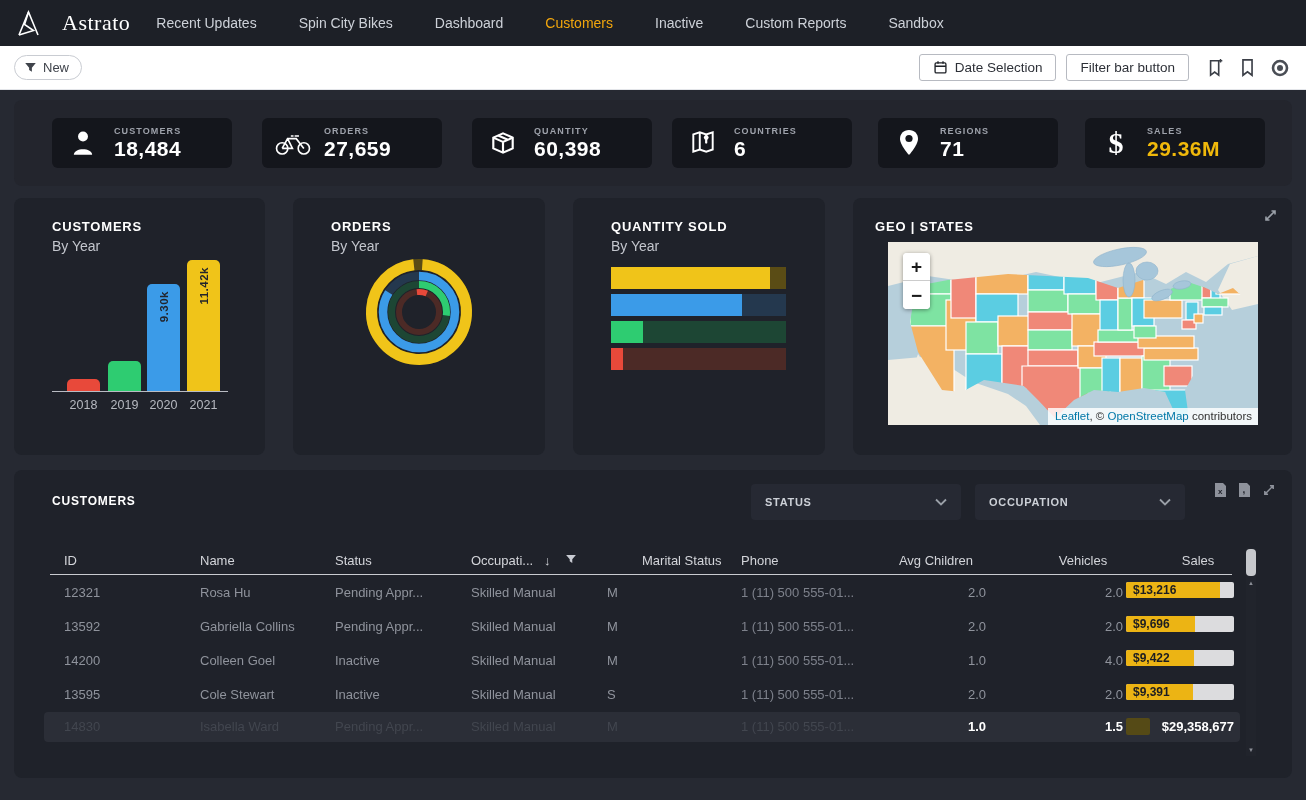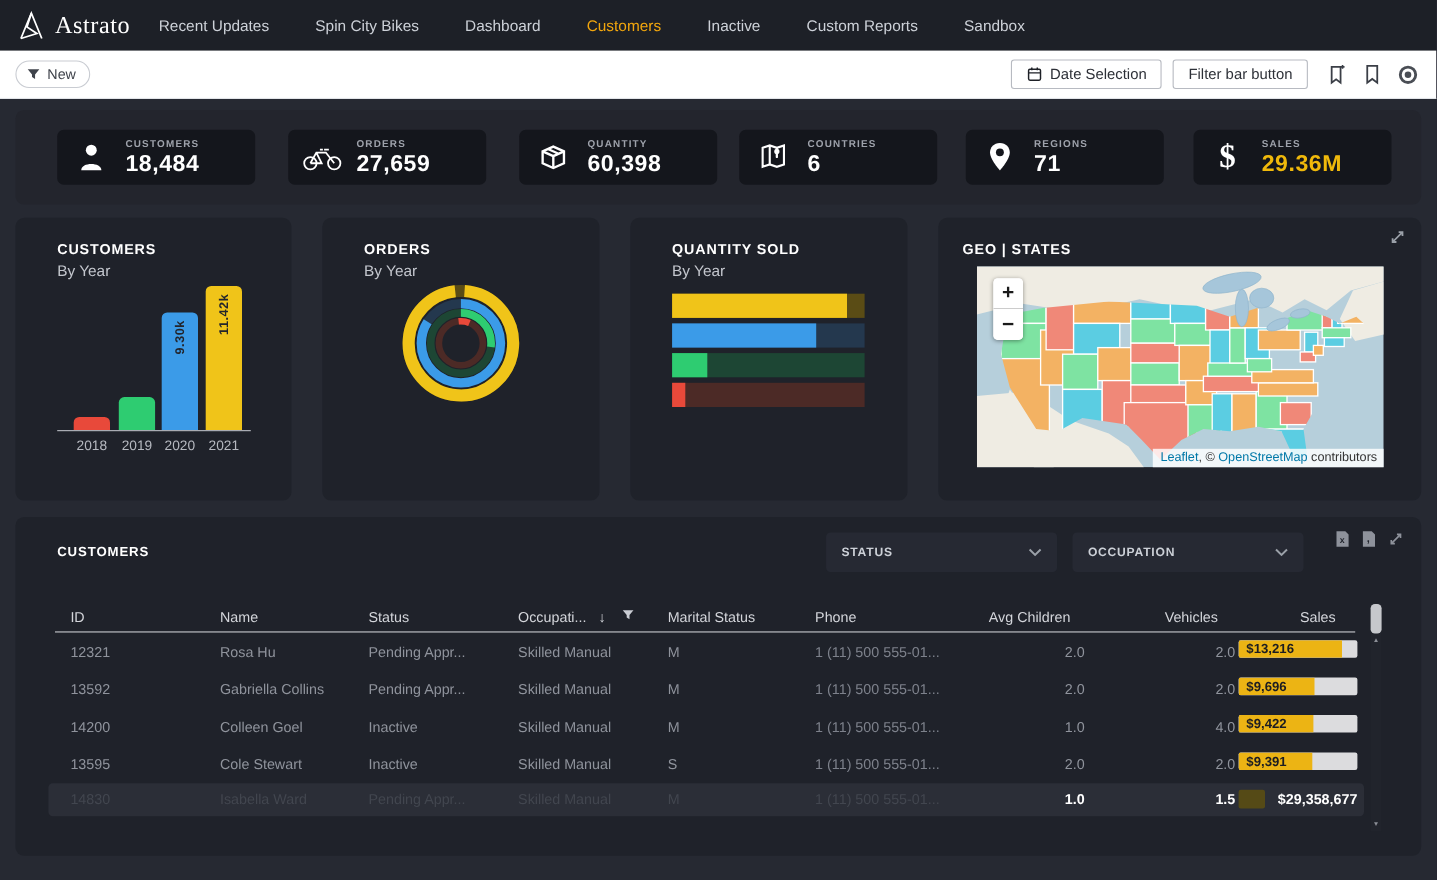--- a/index.html
+++ b/index.html
@@ -2,21 +2,21 @@
 <html><head>
 <meta charset="utf-8">
 <style>
   html,body{margin:0;padding:0;background:#262932;}
   .page{position:relative;width:1306px;height:800px;overflow:hidden;background:#262932;
         font-family:"Liberation Sans",sans-serif;-webkit-font-smoothing:antialiased;}
 
   
   .topnav{position:absolute;left:0;top:0;width:100%;height:46px;background:#1d2027;
           display:flex;align-items:center;}
-  .brand{display:flex;align-items:center;gap:9px;margin-left:16px;margin-right:26px;}
+  .brand{display:flex;align-items:center;gap:21px;margin-left:16px;margin-right:26px;}
   .brand-name{color:#fff;font-family:"Liberation Serif",serif;font-size:22px;letter-spacing:.5px;}
   .nav-items{display:flex;align-items:center;gap:42px;}
   .nav-item{color:#cdd1d8;font-size:14px;cursor:pointer;white-space:nowrap;}
 
   
   .toolbar{position:absolute;left:0;top:46px;width:100%;height:43px;background:#ffffff;
            border-bottom:1px solid #e3e5e9;display:flex;align-items:center;}
   .pill{display:flex;align-items:center;gap:6px;margin-left:14px;height:25px;padding:0 12px 0 9px;
         border:1px solid #c9ccd2;border-radius:14px;color:#3f434b;font-size:13px;background:#fff;}
   .tb-right{margin-left:auto;display:flex;align-items:center;gap:10px;margin-right:16px;}
@@ -451,21 +451,21 @@
     <div class="th" style="left:50px">ID</div>
     <div class="th" style="left:186px">Name</div>
     <div class="th" style="left:321px">Status</div>
     <div class="th" style="left:457px">Occupati...</div>
     <span class="th" style="left:530px">↓</span>
     <span class="th" style="left:551px">
       <svg width="12" height="12" viewBox="0 0 16 16" fill="#c9ccd3">
           <path d="M1.5 2.5h13L9.7 8.2v5l-3.4-2.1v-2.9z"></path>
         </svg>
     </span>
-    <div class="th" style="left:593px">Marital Status</div>
+    <div class="th" style="left:628px">Marital Status</div>
     <div class="th" style="left:727px">Phone</div>
     <div class="th th-right" style="left:872px;width:100px">Avg Children</div>
     <div class="th th-right" style="left:1029px;width:80px">Vehicles</div>
     <div class="th th-right" style="left:1149px;width:70px">Sales</div>
     <div class="hdr-line"></div>
 
     <div class="trow" style="top:106px">
       <span class="td" style="left:14px">12321</span>
       <span class="td" style="left:150px">Rosa Hu</span>
       <span class="td" style="left:285px">Pending Appr...</span>

